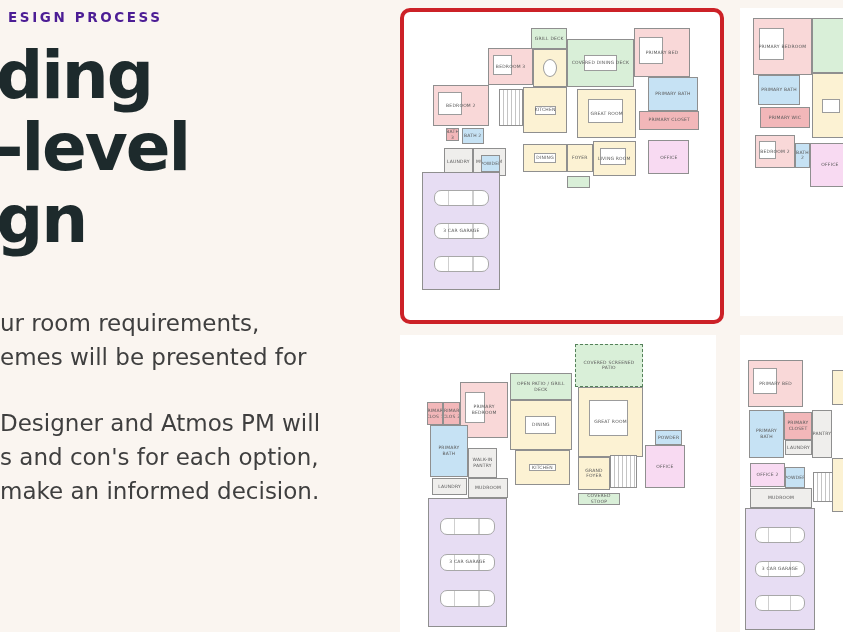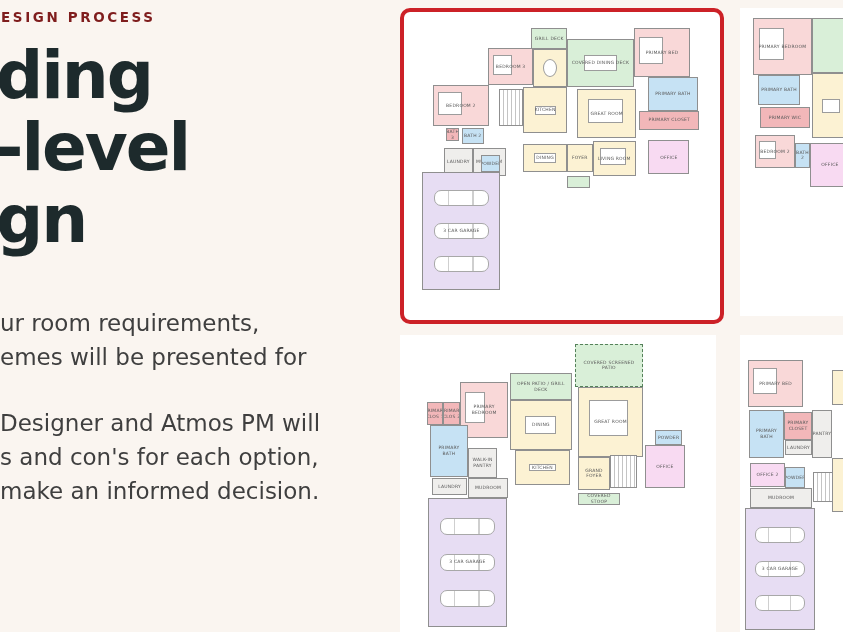--- a/index.html
+++ b/index.html
@@ -3,22 +3,22 @@
 <meta charset="utf-8">
 <style>
   html,body{margin:0;padding:0;}
   #viewport{
     position:relative;width:843px;height:632px;overflow:hidden;
     background:#faf5f0;font-family:"DejaVu Sans",sans-serif;
   }
   
   .hero{position:absolute;left:0;top:0;width:400px;height:632px;}
   .eyebrow{
-    position:absolute;left:1px;top:9px;
-    font-size:13.5px;font-weight:bold;letter-spacing:2.6px;color:#7f1d1d;
+    position:absolute;left:8px;top:9px;
+    font-size:13.5px;font-weight:bold;letter-spacing:2.6px;color:#4c1d95;
     white-space:nowrap;
   }
   .title{
     position:absolute;left:-4px;top:40px;margin:0;
     font-size:66px;line-height:72px;font-weight:600;letter-spacing:-2px;
     color:#1d2a2c;white-space:nowrap;
   }
   .title span{display:block;}
   .para{
     position:absolute;left:0;margin:0;

